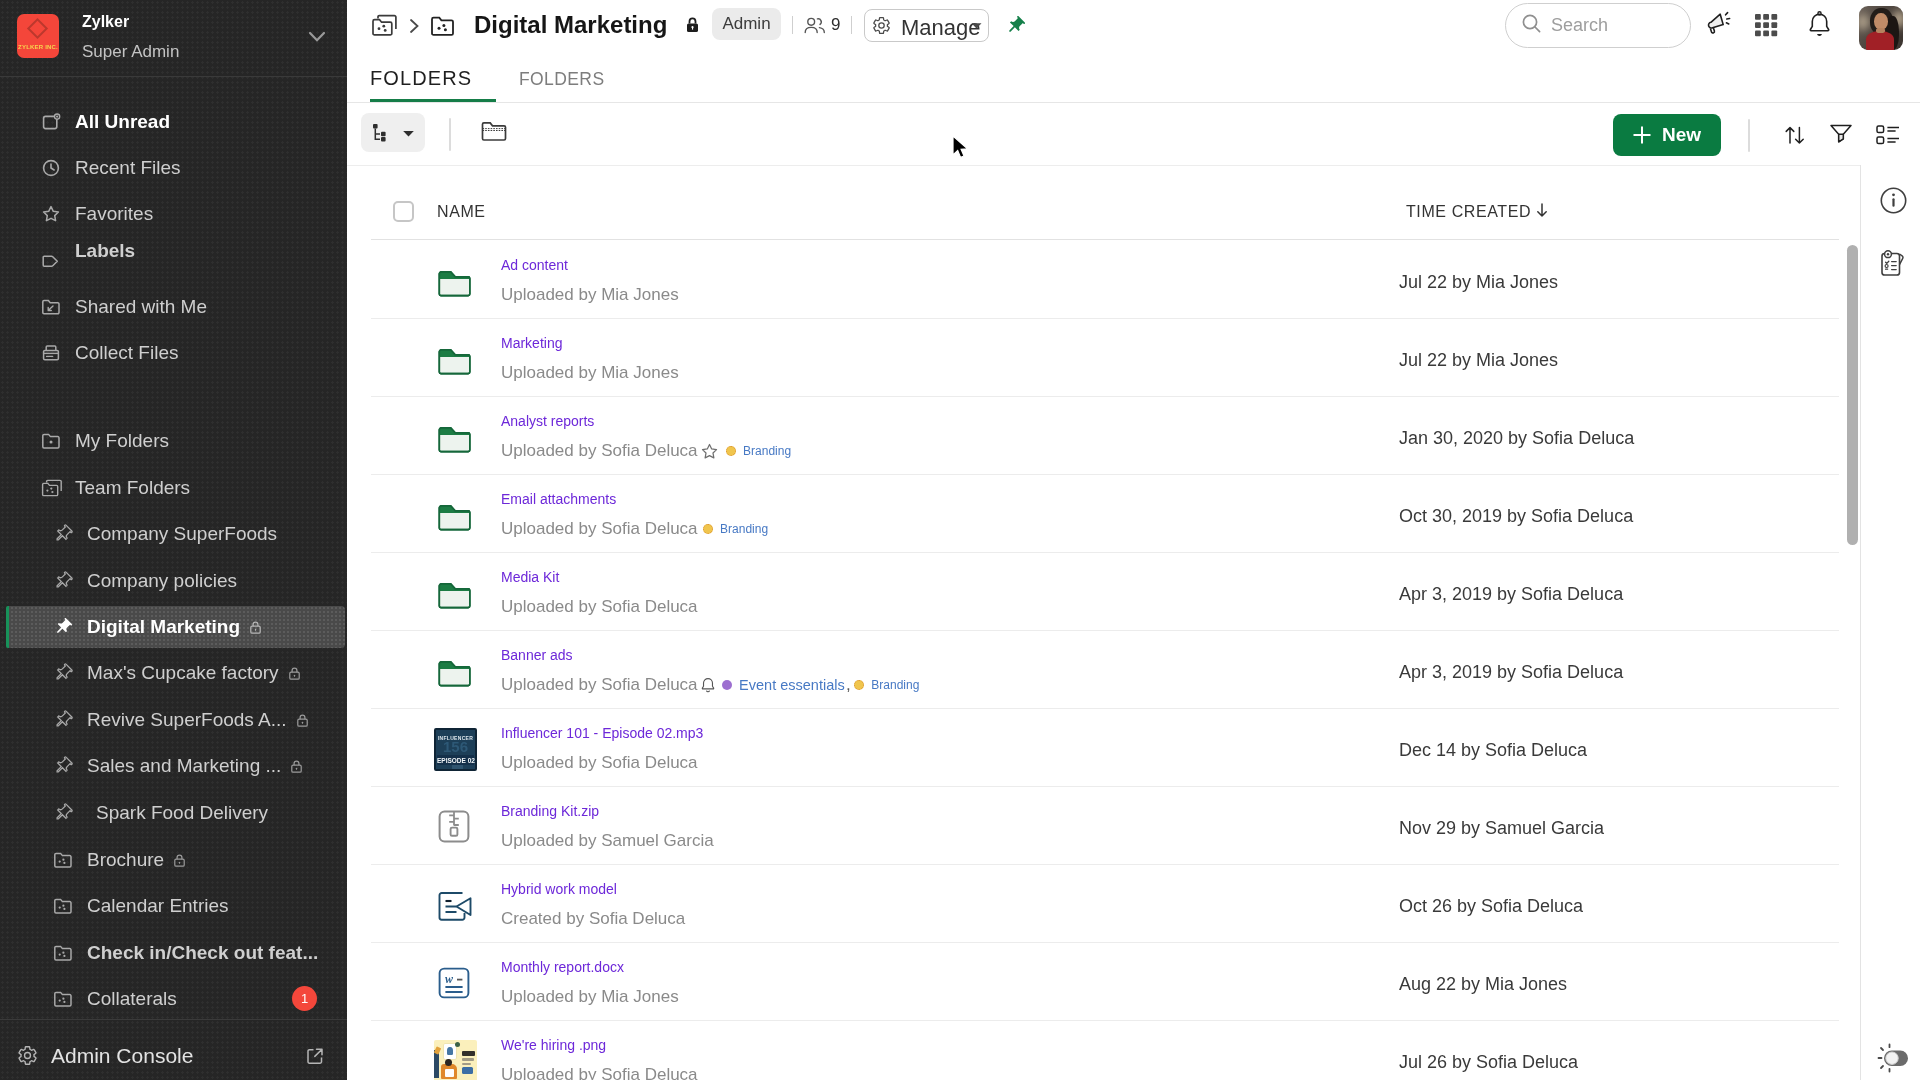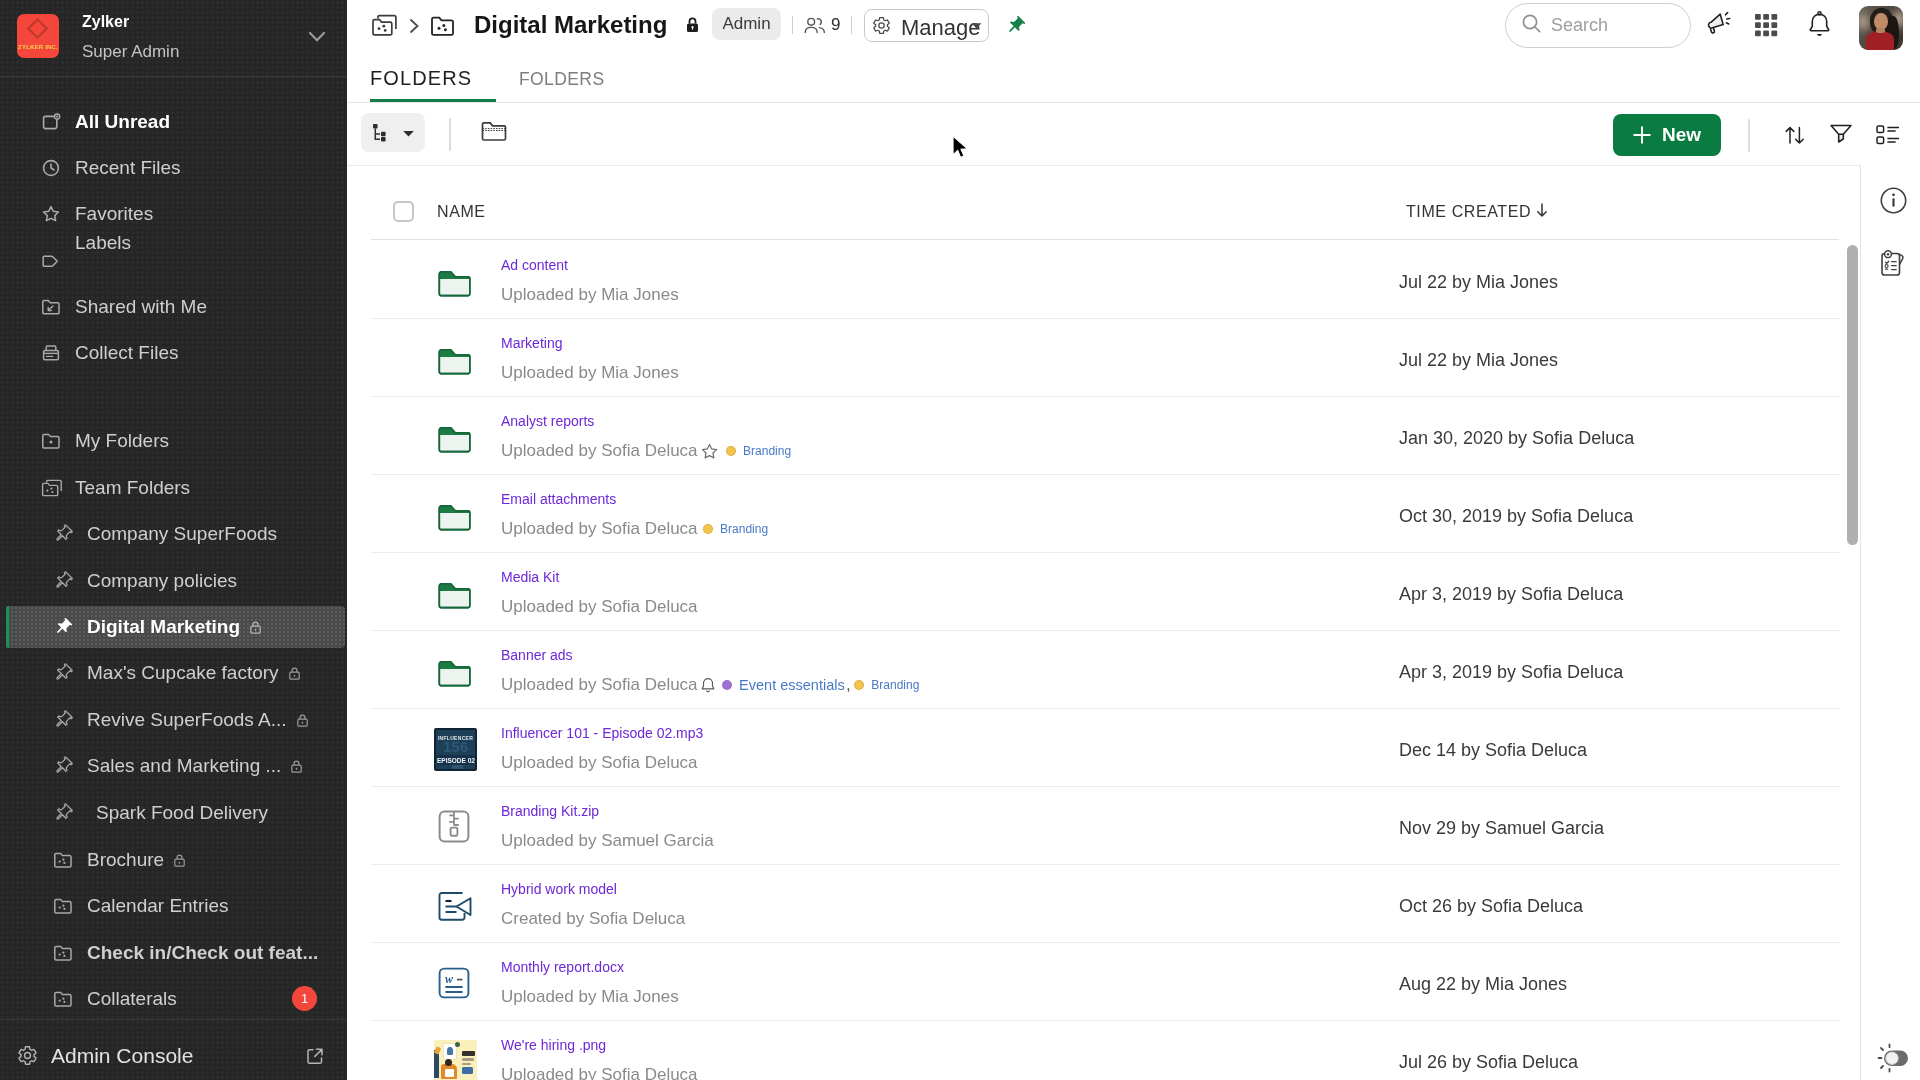--- a/index.html
+++ b/index.html
@@ -38,21 +38,21 @@
         <path d="M10 6 V10 L13.1 12" stroke="#a9a9a9" stroke-width="1.6" stroke-linecap="round"></path>
       </svg></div>
 <div class="a nav-tx" style="left:75px;top:157px;color:#cfcfcf;font-weight:normal">Recent Files</div>
 <div class="a" style="left:41px;top:204px;width:22px;height:20px"><svg style="" width="20" height="20" viewBox="0 0 20 20" fill="none">
         <path d="M10 2.6 12.3 7.3 17.4 8 13.7 11.6 14.6 16.7 10 14.3 5.4 16.7 6.3 11.6 2.6 8 7.7 7.3 Z" stroke="#a9a9a9" stroke-width="1.5" stroke-linejoin="round"></path>
       </svg></div>
 <div class="a nav-tx" style="left:75px;top:203px;color:#cfcfcf;font-weight:normal">Favorites</div>
 <div class="a" style="left:41px;top:251px;width:22px;height:20px"><svg style="" width="20" height="20" viewBox="0 0 20 20" fill="none">
         <path d="M3.2 5.2 H10.6 a1.6 1.6 0 0 1 1.13.47 L16.3 10.2 11.73 14.8 a1.6 1.6 0 0 1-1.13.47 H3.2 a1 1 0 0 1-1-1 V6.2 a1 1 0 0 1 1-1 Z" stroke="#a9a9a9" stroke-width="1.5" stroke-linejoin="round"></path>
       </svg></div>
-<div class="a nav-tx" style="left:75px;top:232px;color:#cfcfcf;font-weight:normal">Labels</div>
+<div class="a nav-tx" style="left:75px;top:240px;color:#cfcfcf;font-weight:bold">Labels</div>
 <div class="a" style="left:41px;top:297px;width:22px;height:20px"><svg style="" width="20" height="20" viewBox="0 0 20 20" fill="none">
         <path d="M1.8 15.6 V4.8 a1.2 1.2 0 0 1 1.2-1.2 h4.4 l1.8 2.2 h7.6 a1.2 1.2 0 0 1 1.2 1.2 v8.6 a1.2 1.2 0 0 1-1.2 1.2 H3 a1.2 1.2 0 0 1-1.2-1.2 Z" stroke="#a9a9a9" stroke-width="1.5"></path>
         <path d="M12 9 7.2 13.5 M7.2 13.5 h3.1 M7.2 13.5 v-3" stroke="#a9a9a9" stroke-width="1.4" stroke-linecap="round" stroke-linejoin="round"></path>
       </svg></div>
 <div class="a nav-tx" style="left:75px;top:296px;color:#cfcfcf;font-weight:normal">Shared with Me</div>
 <div class="a" style="left:41px;top:343px;width:22px;height:20px"><svg style="" width="20" height="20" viewBox="0 0 20 20" fill="none">
         <path d="M5.2 7.4 V3.9 a1 1 0 0 1 1-1 h7.6 a1 1 0 0 1 1 1 V7.4" stroke="#a9a9a9" stroke-width="1.5"></path>
         <rect x="2.6" y="7.4" width="14.8" height="9.4" rx="1.2" stroke="#a9a9a9" stroke-width="1.5"></rect>
         <path d="M2.6 10.4 H17.4" stroke="#a9a9a9" stroke-width="1.4"></path>
         <path d="M5.6 13.4 h6" stroke="#a9a9a9" stroke-width="1.4" stroke-linecap="round"></path>

